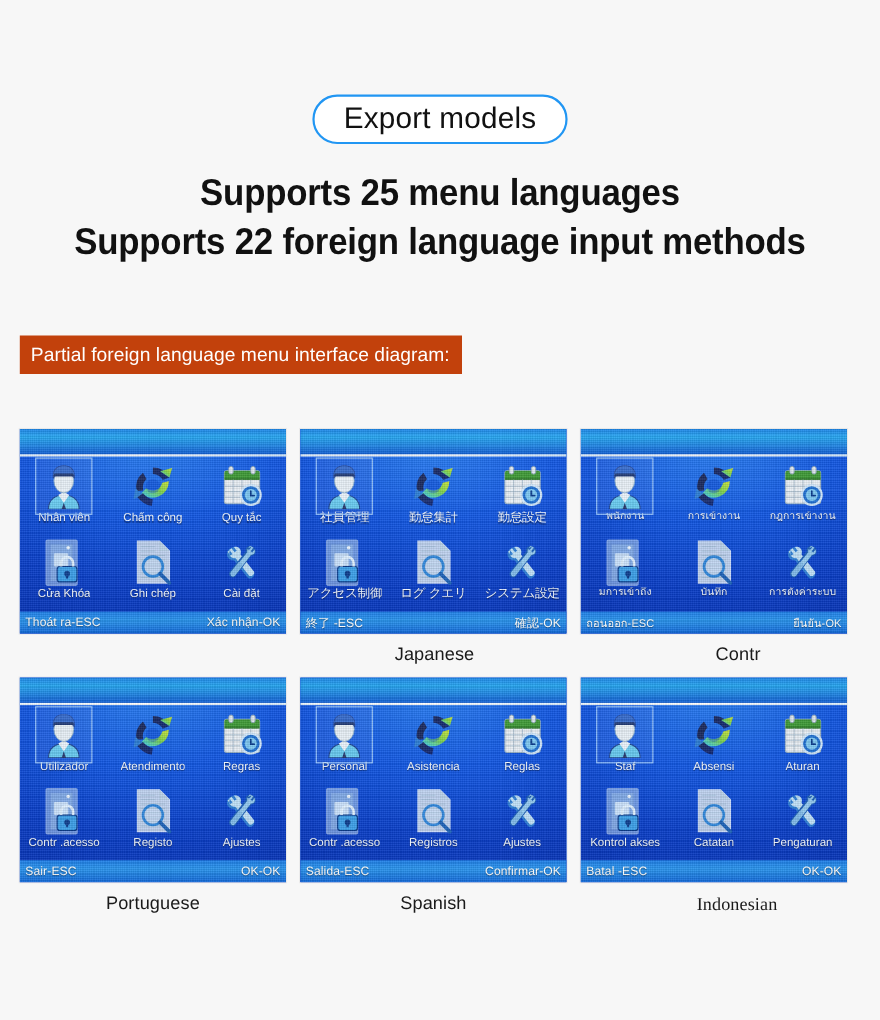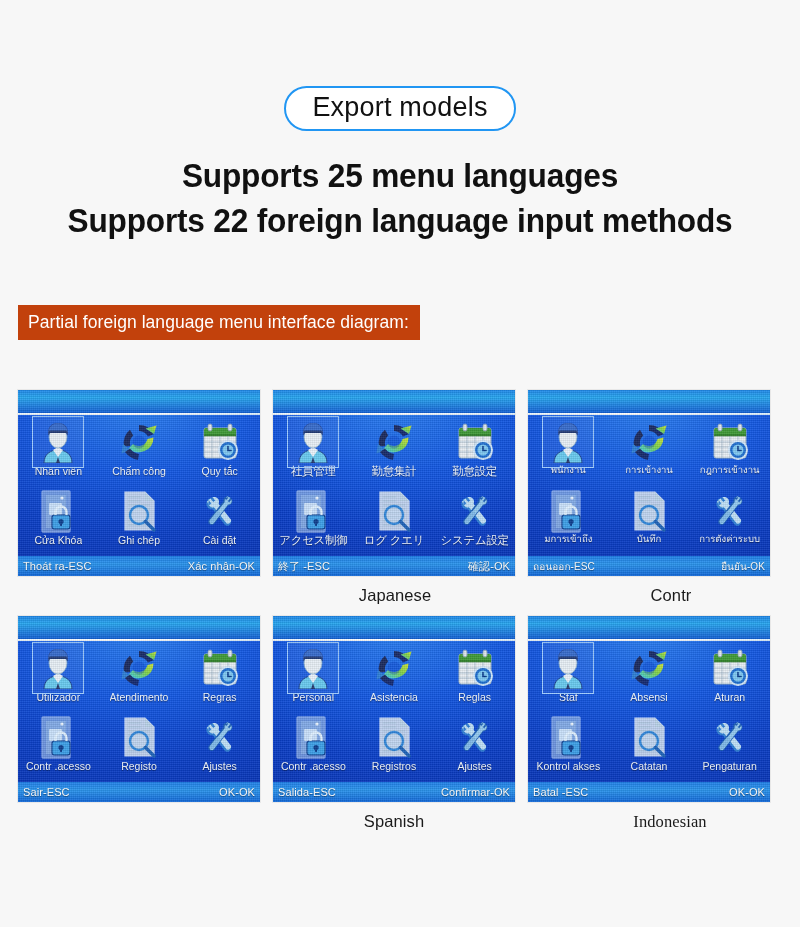--- a/index.html
+++ b/index.html
@@ -715,20 +715,21 @@
     </svg>
             </div>
             <div class="tile-label">Ajustes</div>
           </div>
         </div>
         <div class="dev-footer">
           <span>Sair-ESC</span>
           <span>OK-OK</span>
         </div>
       </div>
+      <div class="caption cap-portuguese">Portuguese</div>
     </div>
     <div class="cell r2">
       <div class="device">
         <div class="screen-bg"></div>
         <div class="dev-header">
           <div class="hline"></div>
         </div>
         <div class="dev-title">Menú</div>
         <div class="dev-body">
           <div class="tile">

